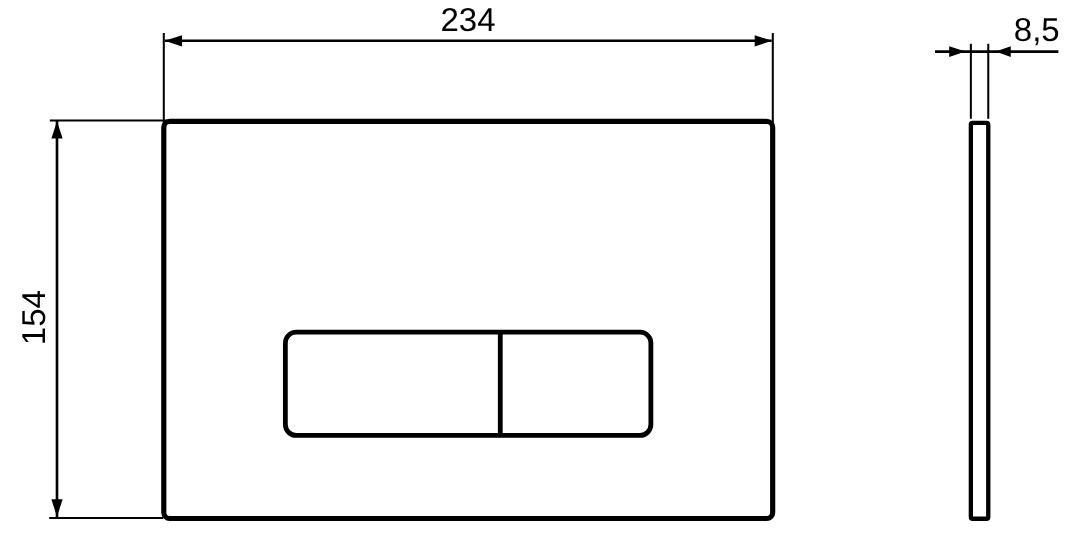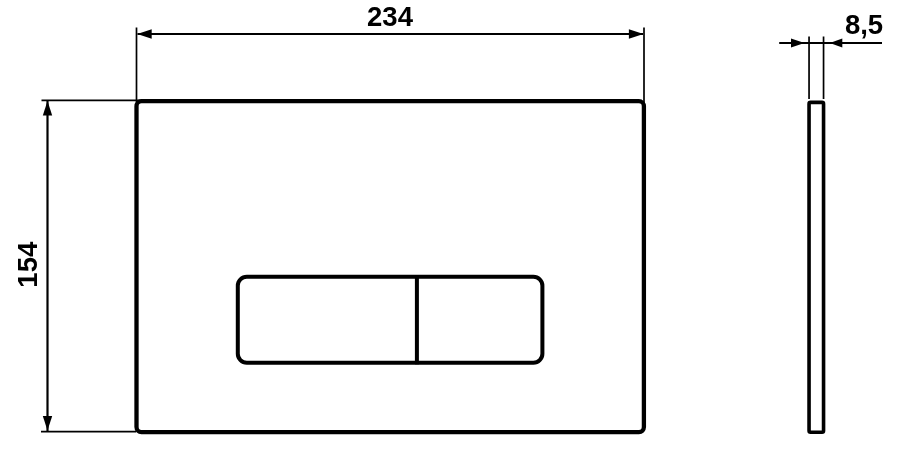--- a/index.html
+++ b/index.html
@@ -1,17 +1,17 @@
 <!DOCTYPE html>
 <html><head>
 <meta charset="utf-8">
 <title>Flush plate dimension drawing</title>
 <style>
   html,body{margin:0;padding:0;background:#fff;}
-  #canvas{width:900px;height:454px;position:relative;background:#ffffff;font-weight:bold;}
+  #canvas{width:900px;height:454px;position:relative;background:#ffffff;}
   svg{display:block;}
   text{font-family:"Liberation Sans", sans-serif;fill:#000;}
 </style>
 </head>
 <body>
 <div id="canvas">
 <svg width="900" height="454" viewBox="0 0 900 454" xmlns="http://www.w3.org/2000/svg">
 
   <rect x="0" y="0" width="900" height="454" fill="#ffffff"></rect>
 

